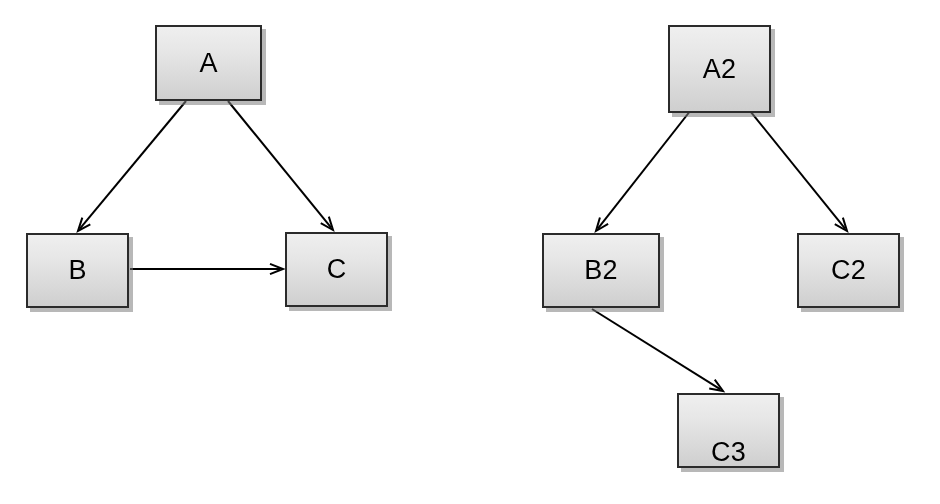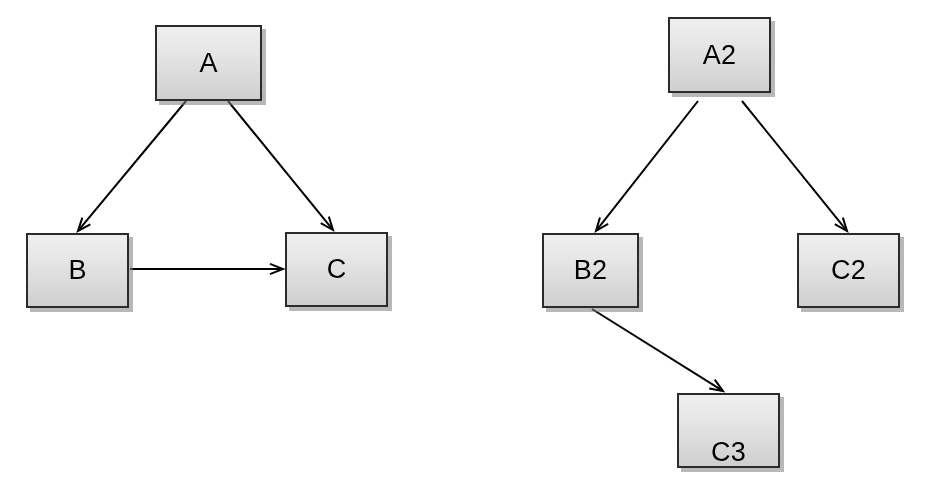--- a/index.html
+++ b/index.html
@@ -81,24 +81,24 @@
   <div id="node-layer">
       <div class="node" style="left: 155px; top: 25px; width: 107px; height: 76px;">
         <span class="node-label">A</span>
       </div>
       <div class="node" style="left: 26px; top: 233px; width: 103px; height: 75px;">
         <span class="node-label">B</span>
       </div>
       <div class="node" style="left: 285px; top: 232px; width: 103px; height: 75px;">
         <span class="node-label">C</span>
       </div>
-      <div class="node" style="left: 668px; top: 17px; width: 103px; height: 76px;">
+      <div class="node" style="left: 668px; top: 25px; width: 103px; height: 88px;">
         <span class="node-label">A2</span>
       </div>
-      <div class="node" style="left: 542px; top: 233px; width: 97px; height: 75px;">
+      <div class="node" style="left: 542px; top: 233px; width: 118px; height: 75px;">
         <span class="node-label">B2</span>
       </div>
       <div class="node" style="left: 797px; top: 233px; width: 103px; height: 75px;">
         <span class="node-label">C2</span>
       </div>
       <div class="node" style="left: 677px; top: 393px; width: 103px; height: 75px; align-items: flex-end;">
         <span class="node-label">C3</span>
       </div>
     </div>
 

